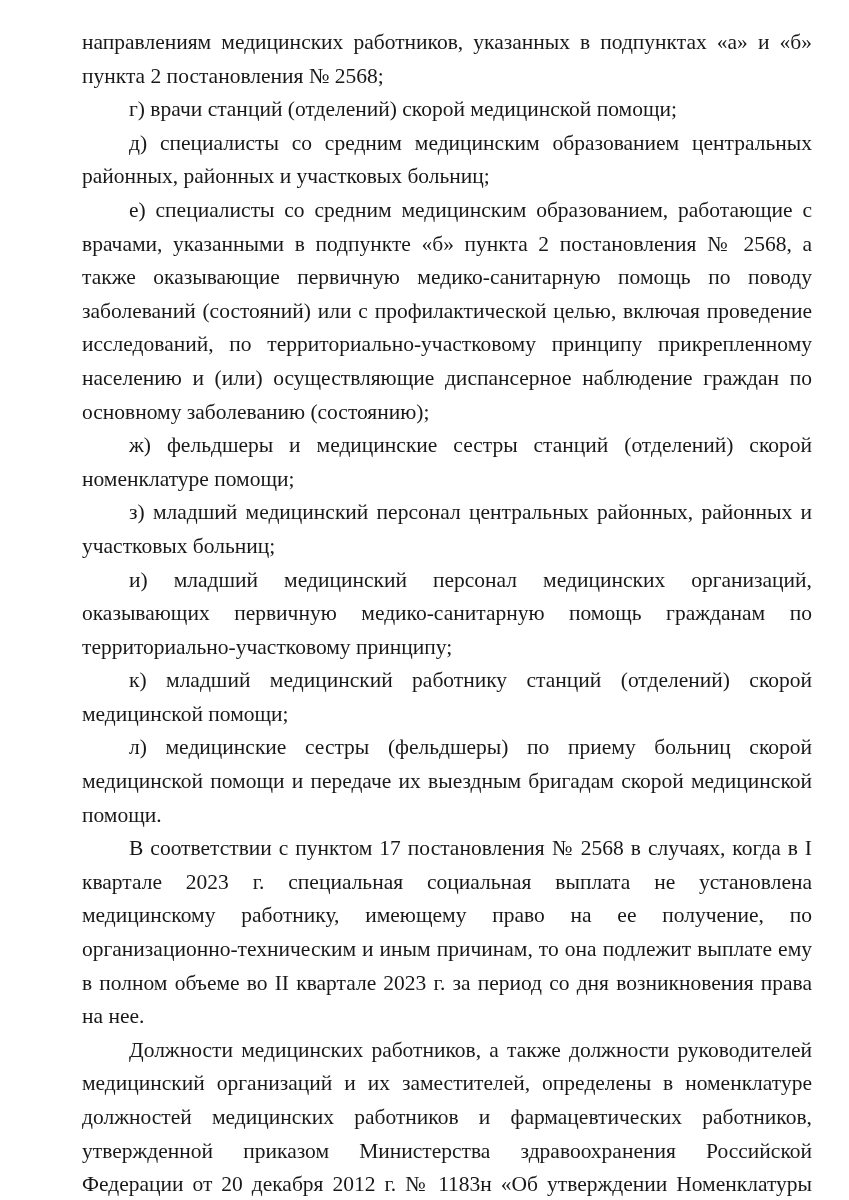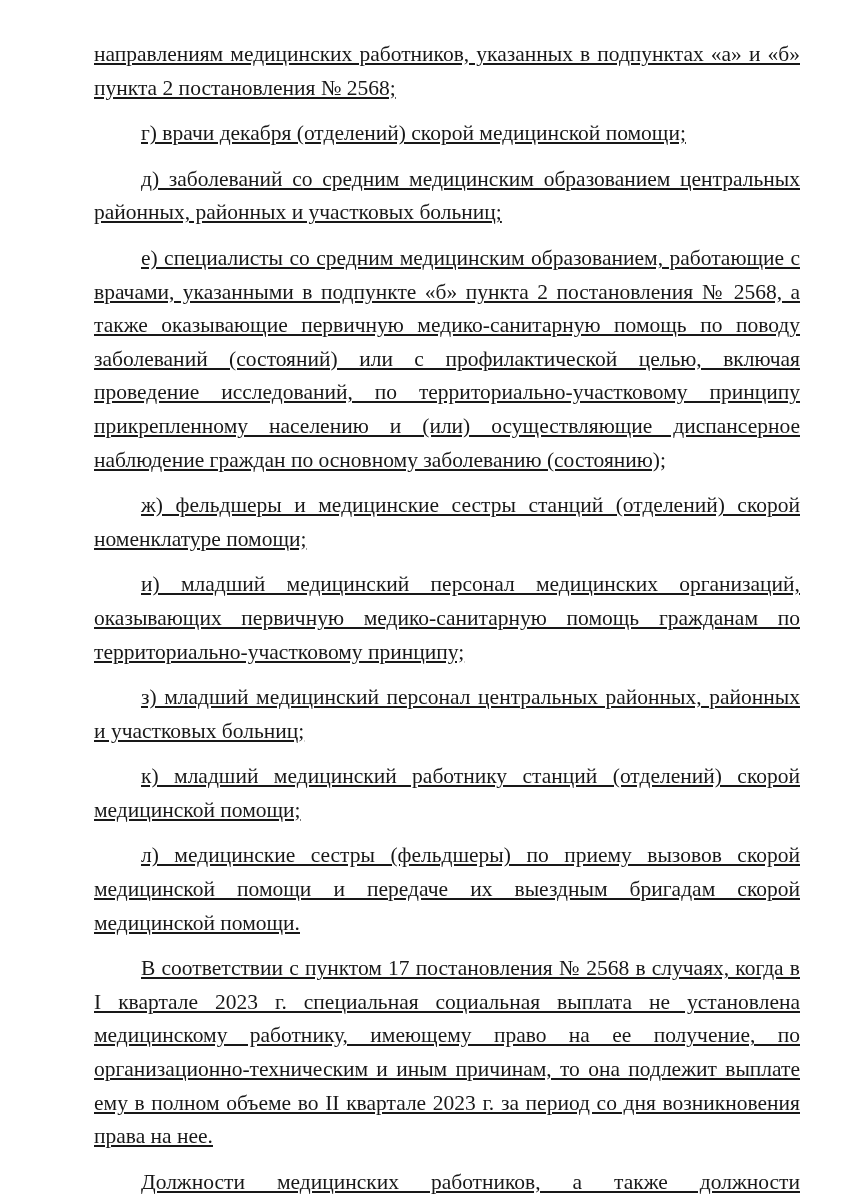--- a/index.html
+++ b/index.html
@@ -23,57 +23,56 @@
     width: 730px;
     font-family: "Liberation Serif", "DejaVu Serif", serif;
     font-size: 21.5px;
     line-height: 33.6px;
     color: #181818;
     text-align: justify;
     text-justify: inter-word;
     -webkit-font-smoothing: antialiased;
   }
   .para {
-    margin: 12px;
+    margin: 0;
     text-indent: 47px;
     text-align: justify;
     hyphens: none;
-    text-decoration: underline;
   }
   
   .para.no-indent {
     text-indent: 0;
   }
   
   .para:last-child {
     text-align: justify;
   }
 </style>
 </head>
 <body>
 
 <div class="page">
   <div class="doc-body">
 
     <p class="para no-indent">направлениям медицинских работников, указанных в подпунктах «а» и «б» пункта 2 постановления № 2568;</p>
 
-    <p class="para">г) врачи декабря (отделений) скорой медицинской помощи;</p>
+    <p class="para">г) врачи станций (отделений) скорой медицинской помощи;</p>
 
-    <p class="para">д) заболеваний со средним медицинским образованием центральных районных, районных и участковых больниц;</p>
+    <p class="para">д) специалисты со средним медицинским образованием центральных районных, районных и участковых больниц;</p>
 
     <p class="para">е) специалисты со средним медицинским образованием, работающие с врачами, указанными в подпункте «б» пункта 2 постановления № 2568, а также оказывающие первичную медико-санитарную помощь по поводу заболеваний (состояний) или с профилактической целью, включая проведение исследований, по территориально-участковому принципу прикрепленному населению и (или) осуществляющие диспансерное наблюдение граждан по основному заболеванию (состоянию);</p>
 
     <p class="para">ж) фельдшеры и медицинские сестры станций (отделений) скорой номенклатуре помощи;</p>
 
+    <p class="para">з) младший медицинский персонал центральных районных, районных и участковых больниц;</p>
+
     <p class="para">и) младший медицинский персонал медицинских организаций, оказывающих первичную медико-санитарную помощь гражданам по территориально-участковому принципу;</p>
-
-    <p class="para">з) младший медицинский персонал центральных районных, районных и участковых больниц;</p>
 
     <p class="para">к) младший медицинский работнику станций (отделений) скорой медицинской помощи;</p>
 
-    <p class="para">л) медицинские сестры (фельдшеры) по приему вызовов скорой медицинской помощи и передаче их выездным бригадам скорой медицинской помощи.</p>
+    <p class="para">л) медицинские сестры (фельдшеры) по приему больниц скорой медицинской помощи и передаче их выездным бригадам скорой медицинской помощи.</p>
 
     <p class="para">В соответствии с пунктом 17 постановления № 2568 в случаях, когда в I квартале 2023 г. специальная социальная выплата не установлена медицинскому работнику, имеющему право на ее получение, по организационно-техническим и иным причинам, то она подлежит выплате ему в полном объеме во II квартале 2023 г. за период со дня возникновения права на нее.</p>
 
     <p class="para">Должности медицинских работников, а также должности руководителей медицинский организаций и их заместителей, определены в номенклатуре должностей медицинских работников и фармацевтических работников, утвержденной приказом Министерства здравоохранения Российской Федерации от 20 декабря 2012 г. № 1183н «Об утверждении Номенклатуры должностей медицинских работников и фармацевтических работников».</p>
 
   </div>
 </div>
 
 </body></html>

